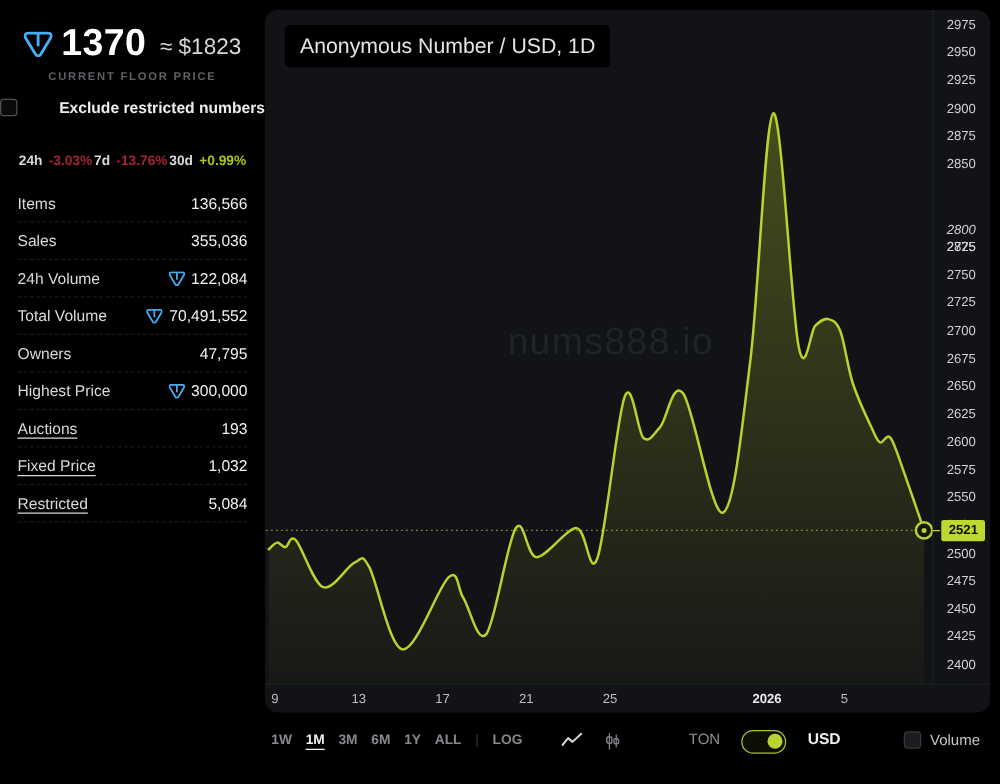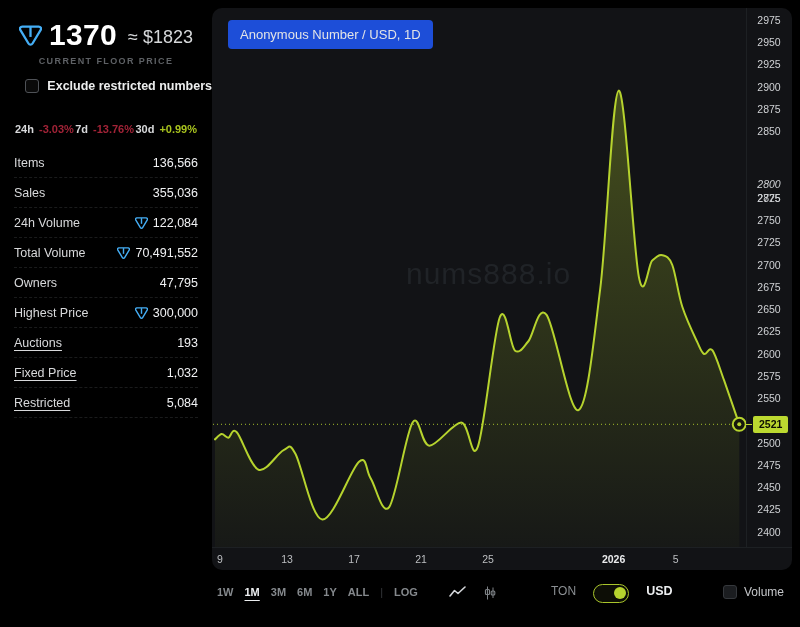--- a/index.html
+++ b/index.html
@@ -7,39 +7,39 @@
     width:800px;height:627px;position:relative;overflow:hidden;
     background:#000;color:#e8e9ea;
     font-family:"Liberation Sans",sans-serif;
   }
   
   .sidebar{position:absolute;left:0;top:0;width:212px;height:627px;background:#000}
   .floor-row{display:flex;align-items:center;justify-content:center;gap:7px;margin-top:20px}
   .floor-ton{font-size:30px;font-weight:bold;color:#fff;letter-spacing:.3px;line-height:1}
   .floor-usd{font-size:18px;color:#d6d8da;margin-left:4px;padding-top:4px}
   .caption{text-align:center;font-size:9px;letter-spacing:1.4px;color:#5e6165;margin-top:6px;font-weight:600}
-  .exclude-row{display:flex;align-items:center;justify-content:flex-end;gap:8px;margin-top:13px}
+  .exclude-row{display:flex;align-items:center;justify-content:space-between;gap:8px;margin-top:13px}
   .checkbox{width:14px;height:14px;border:1.5px solid #4f5257;border-radius:3px;background:#0a0a0a;box-sizing:border-box}
   .exclude-label{font-size:12.5px;color:#eceded;font-weight:600}
   .changes{display:flex;justify-content:space-between;padding:0 15px;margin-top:30px;font-size:11px;font-weight:600}
   .change-item{display:flex;gap:5px;align-items:baseline}
   .change-label{color:#d8d9db}
   .val-down{color:#a22337}
   .val-up{color:#a9c41e}
   .stats{margin-top:13px;padding:0 14px}
   .stat-row{display:flex;justify-content:space-between;align-items:center;height:29px;
     border-bottom:1px dashed #1a1b1c;font-size:12.5px}
   .stat-label{color:#d8d9db}
   .stat-label.link{text-decoration:underline;text-underline-offset:3px;text-decoration-thickness:1px;cursor:pointer}
   .stat-value{color:#f0f1f3;display:flex;align-items:center;gap:5px}
   .ton-sm{width:13px;height:12px;display:inline-block}
   
   .panel{position:absolute;left:212px;top:8px;width:580px;height:562px;background:#121316;border-radius:10px}
-  .badge{position:absolute;left:16px;top:12px;background:#1d4ed8;border-radius:4px;
-    padding:7px 12px;font-size:13px;color:#e3e4e6;z-index:5}
+  .badge{position:absolute;left:16px;top:12px;background:#000000;border-radius:4px;
+    padding:7px 12px;font-size:17px;color:#e3e4e6;z-index:5}
   .watermark{position:absolute;left:194px;top:249px;font-size:30px;color:#202327;letter-spacing:1px;z-index:1}
   svg.chart{position:absolute;left:0;top:0;z-index:2}
   .vsep{position:absolute;left:534px;top:0;bottom:23px;width:1px;background:#1d2023;z-index:3}
   .hsep{position:absolute;left:0;right:0;top:539px;height:1px;background:#1d2023;z-index:3}
   .y-tick{position:absolute;left:534px;width:46px;text-align:center;font-size:10.5px;color:#cfd1d4;z-index:4;line-height:13px}
   .x-tick{position:absolute;top:545px;transform:translateX(-50%);font-size:10.5px;color:#bdbfc2;z-index:4}
   .x-tick.bold{font-weight:bold;color:#eaebed}
   .tag-dash{position:absolute;width:6px;height:1px;background:#bcd930;z-index:6}
   .price-tag{position:absolute;background:#bcd930;color:#0e1002;font-size:10.5px;font-weight:bold;
     padding:2px 6px;border-radius:2px;z-index:6;line-height:13px}

